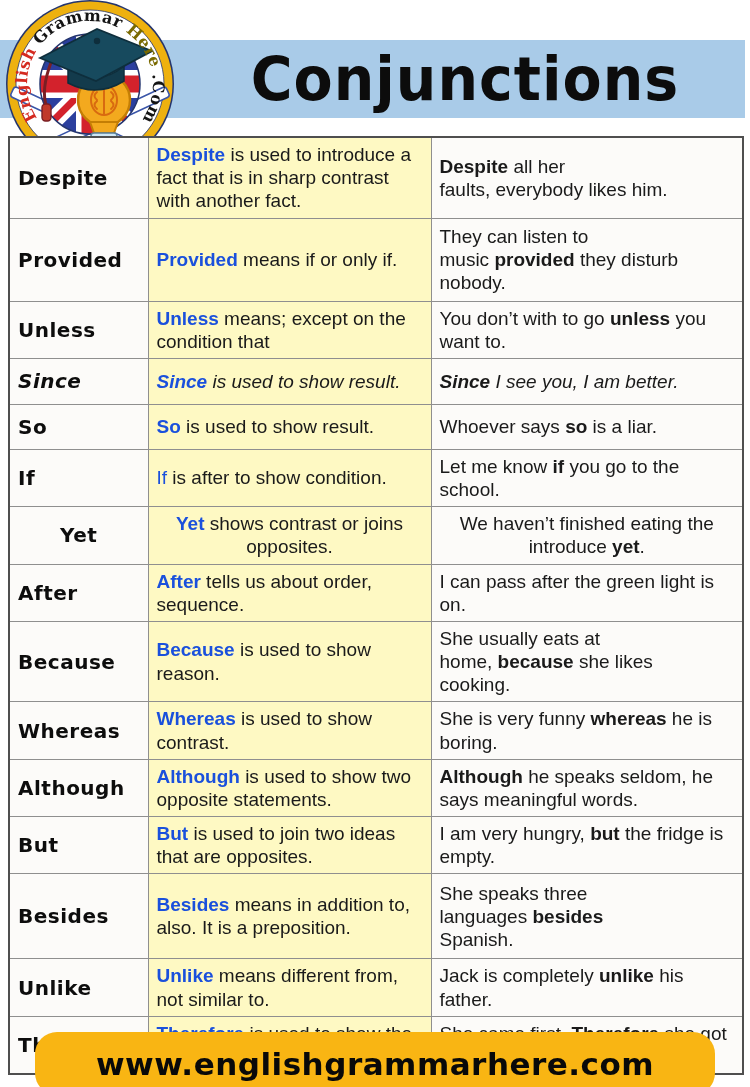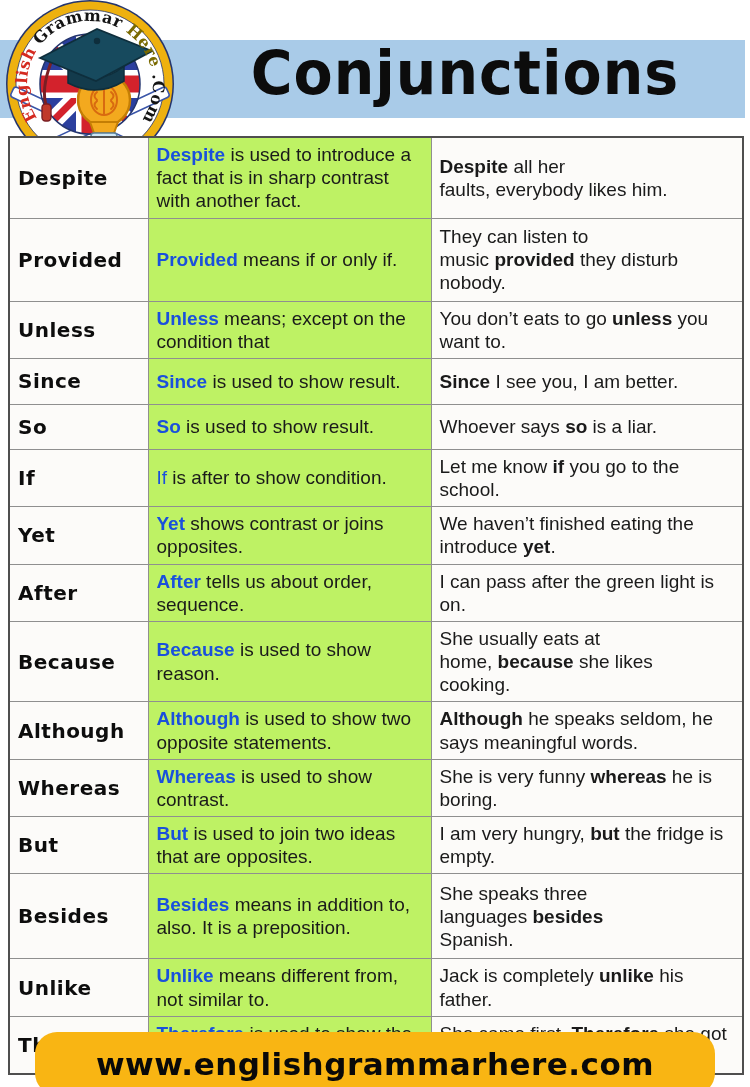--- a/index.html
+++ b/index.html
@@ -17,21 +17,21 @@
     background:#ffffff;
     font-family:"Liberation Sans",sans-serif;
     overflow:hidden;
   }
   
   .title-band{
     position:absolute;
     top:40px;left:0;
     width:745px;height:78px;
     background:var(--band);
-    display:flex;justify-content:center;
+    display:flex;align-items:center;justify-content:center;
     padding-left:185px;
   }
   .title-band h1{
     font-family:"DejaVu Sans",sans-serif;
     font-size:57px;
     font-weight:900;
     color:#0c0c0c;
     letter-spacing:1px;
     transform:scaleY(1.05);
     white-space:nowrap;
@@ -67,29 +67,29 @@
     padding-left:10px;
     background:#fcfbf9;
   }
   td.def,td.ex{
     font-size:19px;
     line-height:1.22;
     color:#1a1a1a;
     white-space:pre-line;
   }
   td.ex{background:#fcfbf9;}
-  td.def{background:#bef264;}
+  td.def{background:#fef9c3;}
   span.b{font-weight:700;}
   span.accent{color:var(--accent);font-weight:700;}
   span.accent.reg{font-weight:400;}
   
   tr:nth-child(1){height:75px;}  tr:nth-child(2){height:83px;}
-  tr:nth-child(3){height:53px;}  tr:nth-child(4){height:46px;}
+  tr:nth-child(3){height:53px;}  tr:nth-child(4){height:46px;font-style:italic;}
   tr:nth-child(5){height:45px;}  tr:nth-child(6){height:50px;}
-  tr:nth-child(7){height:52px;}  tr:nth-child(8){height:57px;}
+  tr:nth-child(7){height:52px;text-align:center;}  tr:nth-child(8){height:57px;}
   tr:nth-child(9){height:80px;}  tr:nth-child(10){height:50px;}
   tr:nth-child(11){height:57px;} tr:nth-child(12){height:52px;}
   tr:nth-child(13){height:85px;} tr:nth-child(14){height:51px;}
   tr:nth-child(15){height:52px;}
   
   .footer-banner{
     position:absolute;
     top:1032px;left:35px;
     width:680px;height:63px;
     background:var(--banner);
@@ -204,21 +204,21 @@
     <td class="word">Provided</td>
     <td class="def"><span class="b accent">Provided</span><span> means if or only if.</span></td>
     <td class="ex"><span>They can listen to
 music </span><span class="b">provided</span><span> they disturb
 nobody.</span></td>
   </tr>
 
   <tr>
     <td class="word">Unless</td>
     <td class="def"><span class="b accent">Unless</span><span> means; except on the condition that</span></td>
-    <td class="ex"><span>You don’t eats to go </span><span class="b">unless</span><span> you want to.</span></td>
+    <td class="ex"><span>You don’t with to go </span><span class="b">unless</span><span> you want to.</span></td>
   </tr>
 
   <tr>
     <td class="word">Since</td>
     <td class="def"><span class="b accent">Since</span><span> is used to show result.</span></td>
     <td class="ex"><span class="b">Since</span><span> I see you, I am better.</span></td>
   </tr>
 
   <tr>
     <td class="word">So</td>
@@ -246,29 +246,29 @@
 
   <tr>
     <td class="word">Because</td>
     <td class="def"><span class="b accent">Because</span><span> is used to show reason.</span></td>
     <td class="ex"><span>She usually eats at
 home, </span><span class="b">because</span><span> she likes
 cooking.</span></td>
   </tr>
 
   <tr>
+    <td class="word">Whereas</td>
+    <td class="def"><span class="b accent">Whereas</span><span> is used to show contrast.</span></td>
+    <td class="ex"><span>She is very funny </span><span class="b">whereas</span><span> he is boring.</span></td>
+  </tr>
+
+  <tr>
     <td class="word">Although</td>
     <td class="def"><span class="b accent">Although</span><span> is used to show two opposite statements.</span></td>
     <td class="ex"><span class="b">Although</span><span> he speaks seldom, he says meaningful words.</span></td>
-  </tr>
-
-  <tr>
-    <td class="word">Whereas</td>
-    <td class="def"><span class="b accent">Whereas</span><span> is used to show contrast.</span></td>
-    <td class="ex"><span>She is very funny </span><span class="b">whereas</span><span> he is boring.</span></td>
   </tr>
 
   <tr>
     <td class="word">But</td>
     <td class="def"><span class="b accent">But</span><span> is used to join two ideas that are opposites.</span></td>
     <td class="ex"><span>I am very hungry, </span><span class="b">but</span><span> the fridge is empty.</span></td>
   </tr>
 
   <tr>
     <td class="word">Besides</td>

